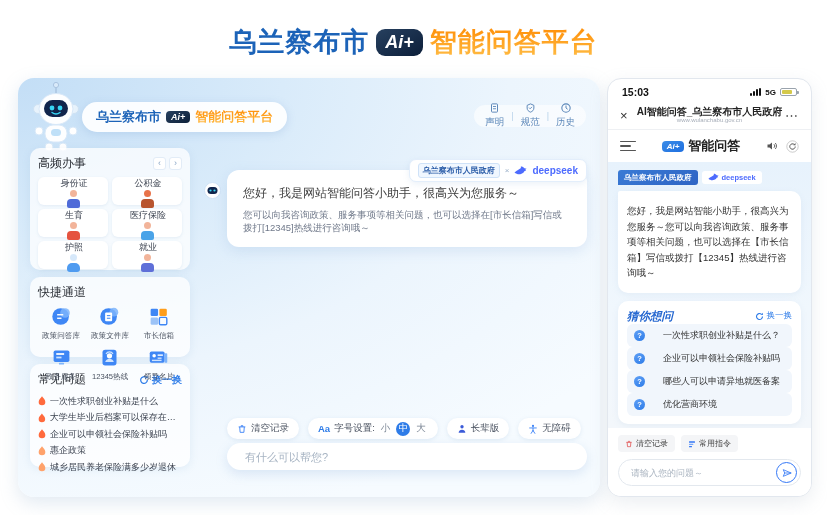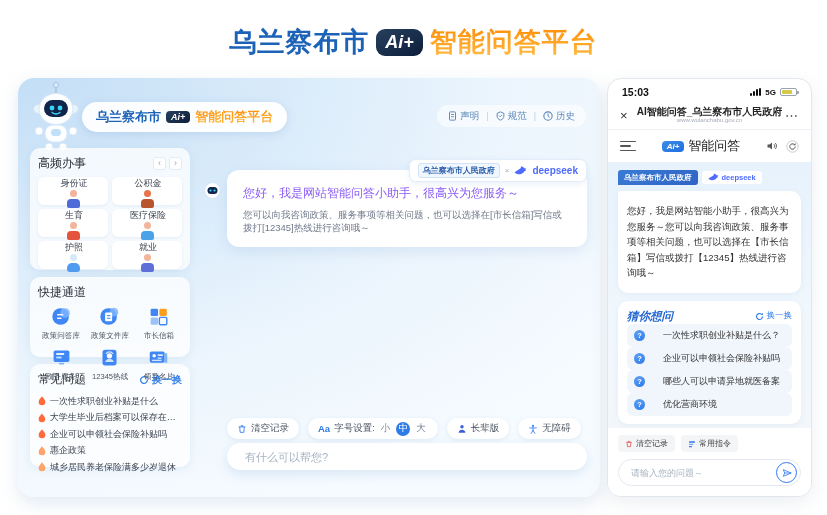--- a/index.html
+++ b/index.html
@@ -26,21 +26,21 @@
   .mascot { position:absolute; left:8px; top:0px; }
   .brand-pill { position:absolute; left:64px; top:24px; height:30px; background:rgba(255,255,255,.92); border-radius:16px;
     display:flex; align-items:center; gap:5px; padding:0 14px; box-shadow:0 2px 8px rgba(120,160,210,.25); }
   .bp-city { font-size:13px; font-weight:bold; color:#1C63B8; }
   .bp-badge { background:linear-gradient(150deg,#27405f,#0c1f3a); color:#fff; font-weight:bold; font-style:italic; font-size:9px; padding:1px 5px; border-radius:4px; }
   .bp-suffix { font-size:13px; font-weight:bold; background:linear-gradient(180deg,#FF8A00,#FFC04A); -webkit-background-clip:text; background-clip:text; color:transparent; }
 
   .links-pill { position:absolute; right:14px; top:27px; height:22px; background:rgba(255,255,255,.6); border-radius:11px;
     display:flex; align-items:center; padding:0 11px; gap:7px; font-size:9.5px; color:#5b87b9; }
   .links-pill .sep { color:#b9d3ea; font-size:9px; }
-  .hlink { display:flex; align-items:center; gap:3px; cursor:pointer; }
+  .hlink { display:flex; align-items:center; gap:3px; cursor:pointer;flex-direction:column; }
 
   
   .sidebar { position:absolute; left:12px; top:70px; width:160px; }
   .card { background:rgba(255,255,255,.75); border-radius:10px; padding:7px 8px; margin-bottom:7px; box-shadow:0 2px 8px rgba(120,160,200,.14); }
   .card-hd { display:flex; align-items:center; justify-content:space-between; margin-bottom:5px; }
   .card-title { font-size:12px; font-weight:normal; color:#2b2f36; }
   .arrows { display:flex; gap:3px; }
   .arrow-btn { width:13px; height:13px; border-radius:3px; background:#fff; border:1px solid #e2ecf7; color:#8aa6c6; font-size:9px; line-height:11px; text-align:center; cursor:pointer; }
 
   .svc-grid { display:grid; grid-template-columns:1fr 1fr; gap:4px; }
@@ -62,21 +62,21 @@
   .faq-text { font-size:9px; color:#3c4350; white-space:nowrap; overflow:hidden; text-overflow:ellipsis; max-width:136px; }
   .refresh-link { display:flex; align-items:center; gap:3px; color:#2E7CE8; font-size:10px; font-weight:bold; cursor:pointer; }
 
   
   .avatar { position:absolute; left:186px; top:104px; width:17px; height:17px; }
   .chat-bubble { position:absolute; left:209px; top:92px; width:360px; background:#fff; border-radius:12px; padding:15px 16px 12px; box-shadow:0 4px 14px rgba(120,160,210,.20); }
   .bubble-badge { position:absolute; top:-11px; right:0; display:flex; align-items:center; gap:5px; background:#fff; border:1px solid #e3eefb; border-radius:7px; padding:3px 8px; box-shadow:0 2px 6px rgba(120,160,210,.15); }
   .gov-chip { font-size:8px; color:#2a5ca8; background:#f0f7ff; border:1px solid #cfe2f8; border-radius:3px; padding:1px 4px; font-weight:bold; white-space:nowrap; }
   .x-mark { font-size:8px; color:#9ab0c9; }
   .ds-name { font-size:10px; font-weight:bold; color:#4D6BFE; }
-  .msg-line1 { font-size:12px; color:#8b5cf6; }
+  .msg-line1 { font-size:12px; color:#404040; }
   .msg-line2 { font-size:9.5px; color:#70798a; margin-top:7px; }
 
   .chat-toolbar { position:absolute; left:209px; top:340px; display:flex; align-items:center; gap:9px; }
   .pill { height:21px; background:#fff; border-radius:11px; display:flex; align-items:center; gap:4px; padding:0 10px; font-size:9.5px; color:#4a5260; box-shadow:0 1px 4px rgba(120,160,200,.18); cursor:pointer; }
   .aa { color:#2E7CE8; font-weight:bold; font-size:9.5px; }
   .aa::after { content:"Aa"; }
   .font-opt { color:#7a8594; padding:0 2px; cursor:pointer; }
   .font-opt.sel { width:14px; height:14px; border-radius:50%; background:#2E7CE8; color:#fff; display:flex; align-items:center; justify-content:center; padding:0; }
 
   .input-bar { position:absolute; left:209px; top:365px; width:360px; height:27px; background:#fff; border-radius:20px; box-shadow:0 4px 12px rgba(120,160,210,.22); display:flex; align-items:center; padding:0 6px 0 16px; }
@@ -104,21 +104,21 @@
   .bw-url { font-size:6px; color:#a6adb8; }
   .bw-more { font-size:13px; color:#333; width:20px; text-align:right; cursor:pointer; letter-spacing:1px; }
   .ph-divider { height:1px; background:#eef0f3; }
 
   .appheader { height:32px; display:flex; align-items:center; padding:0 12px; background:#fff; }
   .burger { width:16px; display:flex; flex-direction:column; gap:3px; cursor:pointer; }
   .burger i { display:block; height:1.6px; background:#555; border-radius:1px; }
   .burger i:nth-child(2){ width:70%; }
   .ah-center { flex:1; display:flex; align-items:center; justify-content:center; gap:4px; }
   .ah-badge { background:linear-gradient(150deg,#3C8CE7,#1E6FE0); color:#fff; font-weight:bold; font-style:italic; font-size:8px; padding:1px 5px; border-radius:4px; }
-  .ah-title { font-size:13px; font-weight:normal; color:#222; }
+  .ah-title { font-size:13px; font-weight:bold; color:#222; }
   .ah-right { display:flex; align-items:center; gap:8px; }
 
   .ph-content { flex:1; background:linear-gradient(180deg,#e7f2fc 0%, #f0f7fd 55%, #f3f7fb 100%); padding:8px 10px 4px; display:flex; flex-direction:column; overflow:hidden; }
   .chips { display:flex; align-items:center; gap:4px; }
   .chip-gov { background:linear-gradient(150deg,#3a7bd5,#2f64c4); color:#fff; font-size:7.5px; font-weight:bold; padding:2.5px 6px; border-radius:3px 3px 3px 0; }
   .chip-ds { background:#fff; display:flex; align-items:center; gap:3px; padding:2px 6px; border-radius:3px; }
   .chip-ds span { font-size:7.5px; font-weight:bold; color:#4D6BFE; }
   .ph-bot { background:#fff; border-radius:2px 10px 10px 10px; padding:12px 9px; margin-top:6px; font-size:9.5px; color:#333; line-height:15.5px; box-shadow:0 2px 6px rgba(140,170,205,.12); }
 
   .suggest { background:#fff; border-radius:10px; margin-top:8px; padding:8px 9px; box-shadow:0 2px 6px rgba(140,170,205,.12); }

